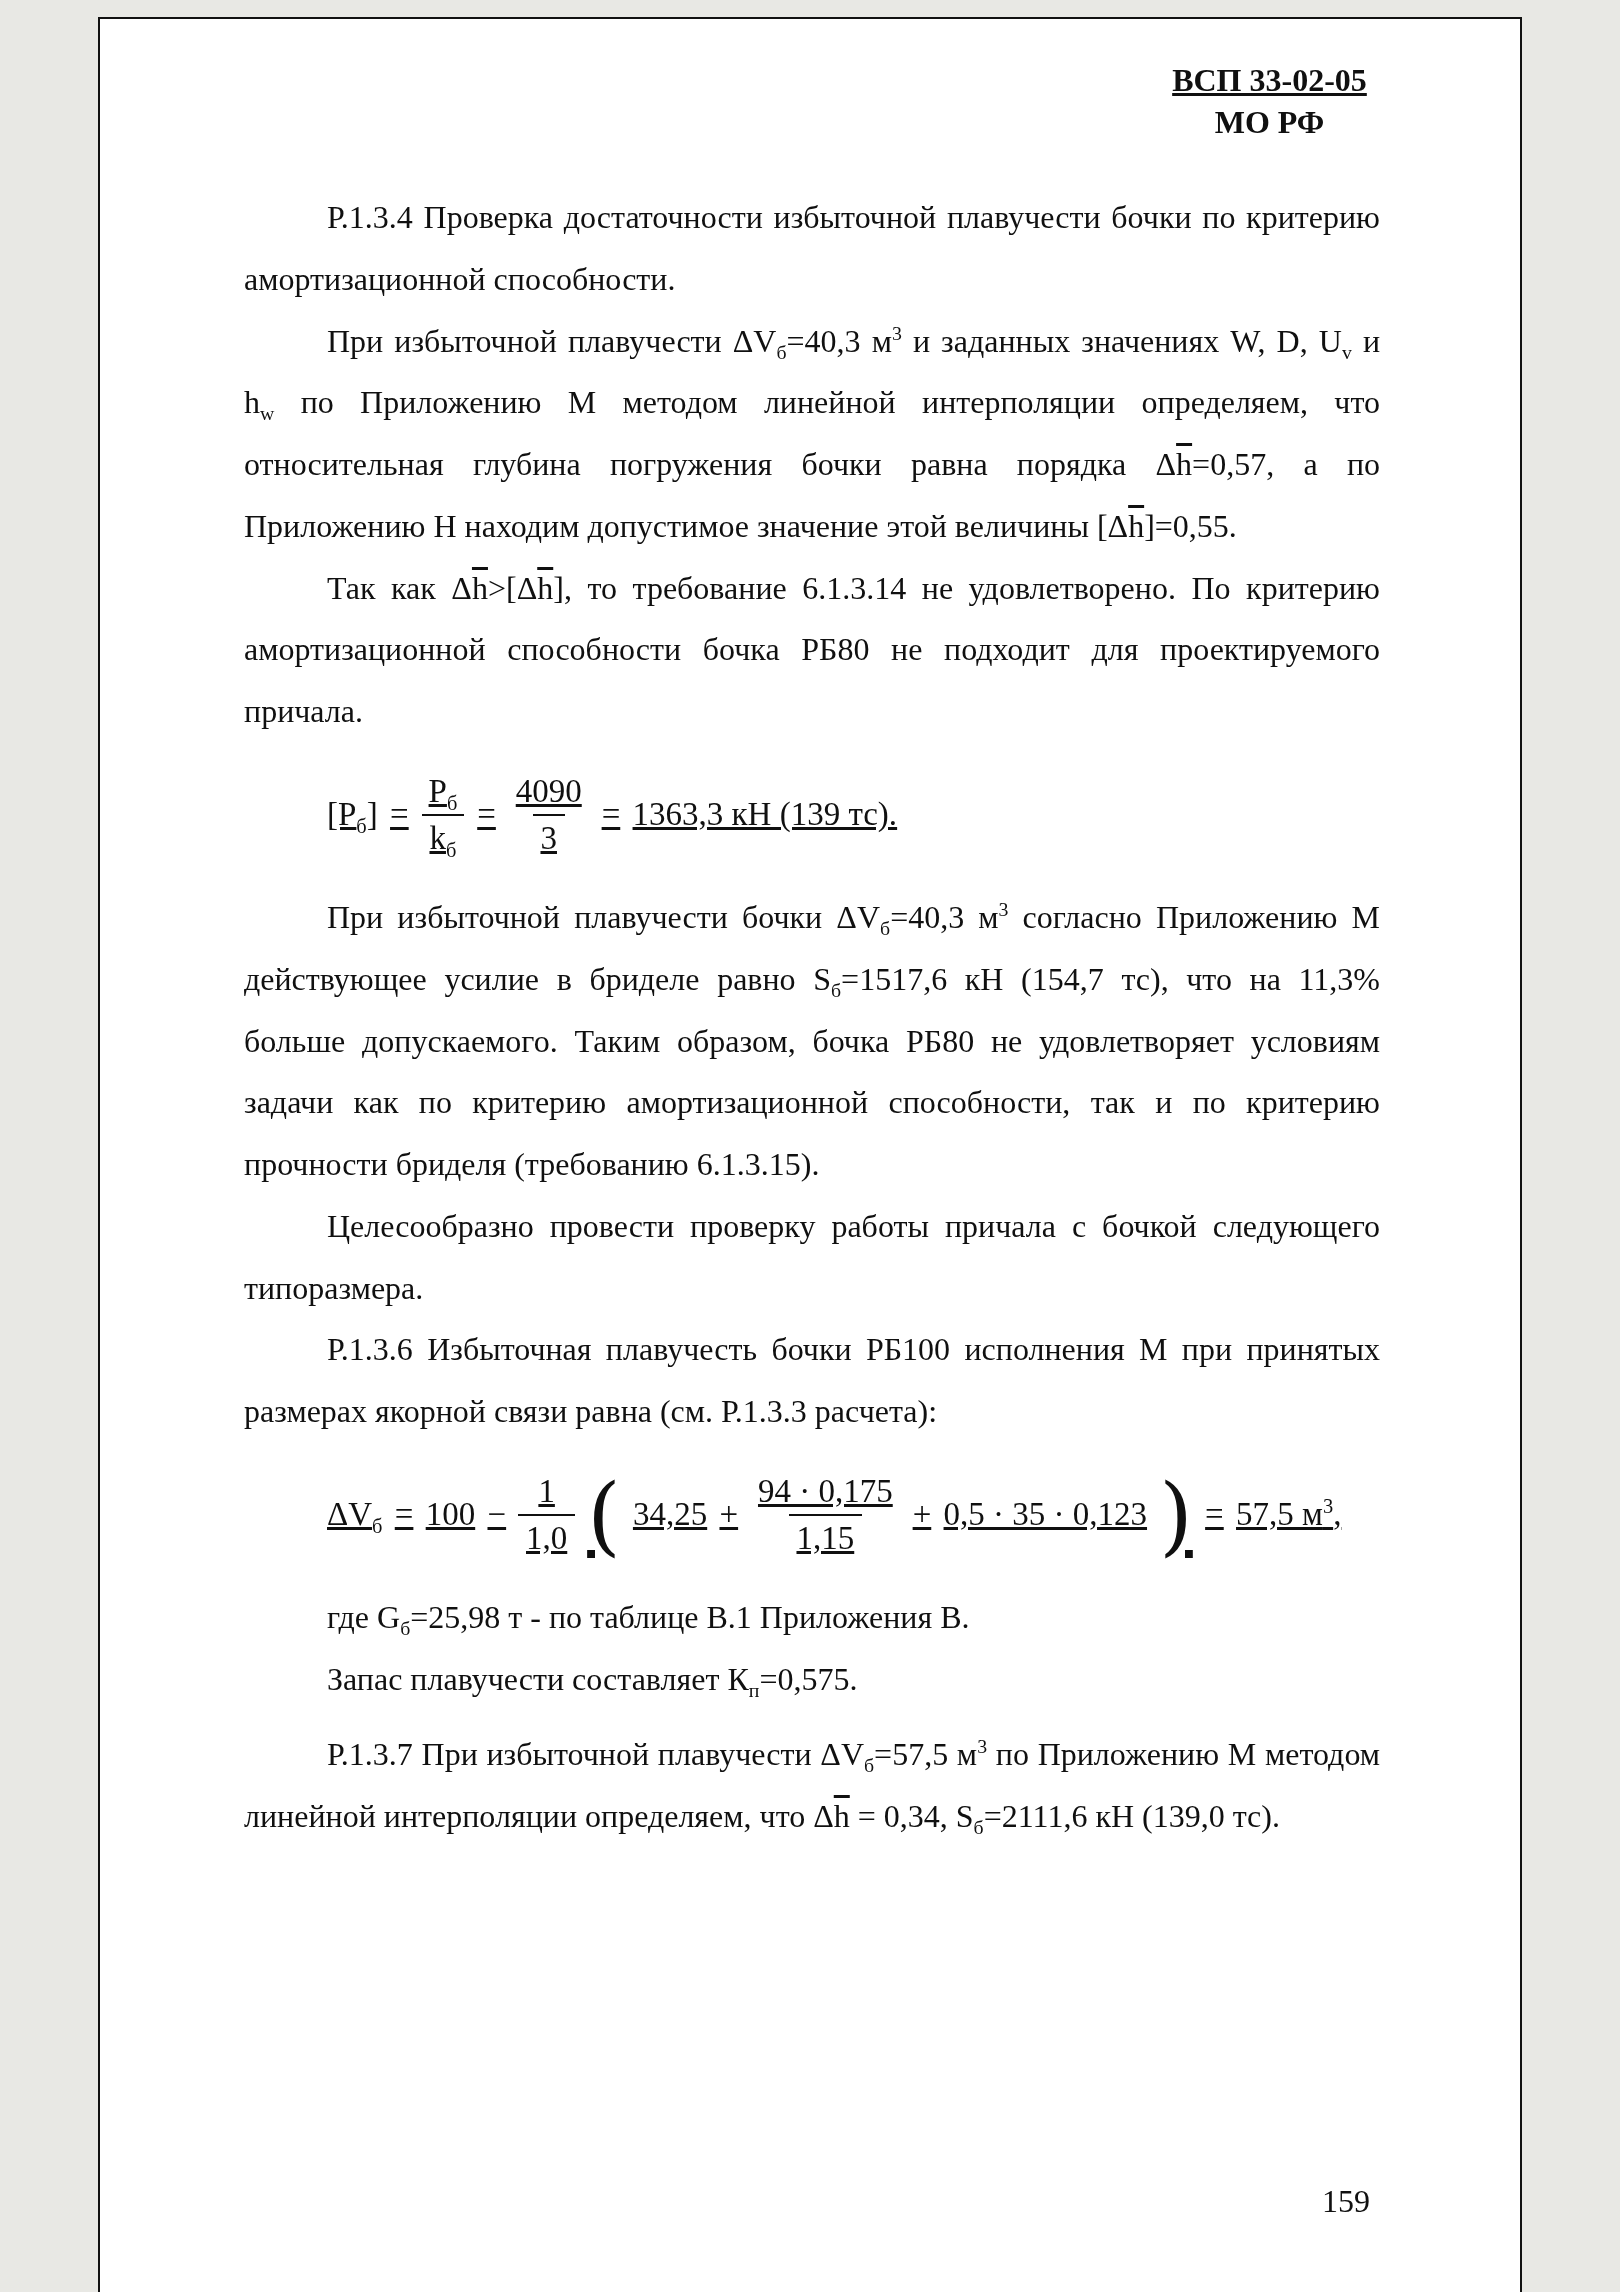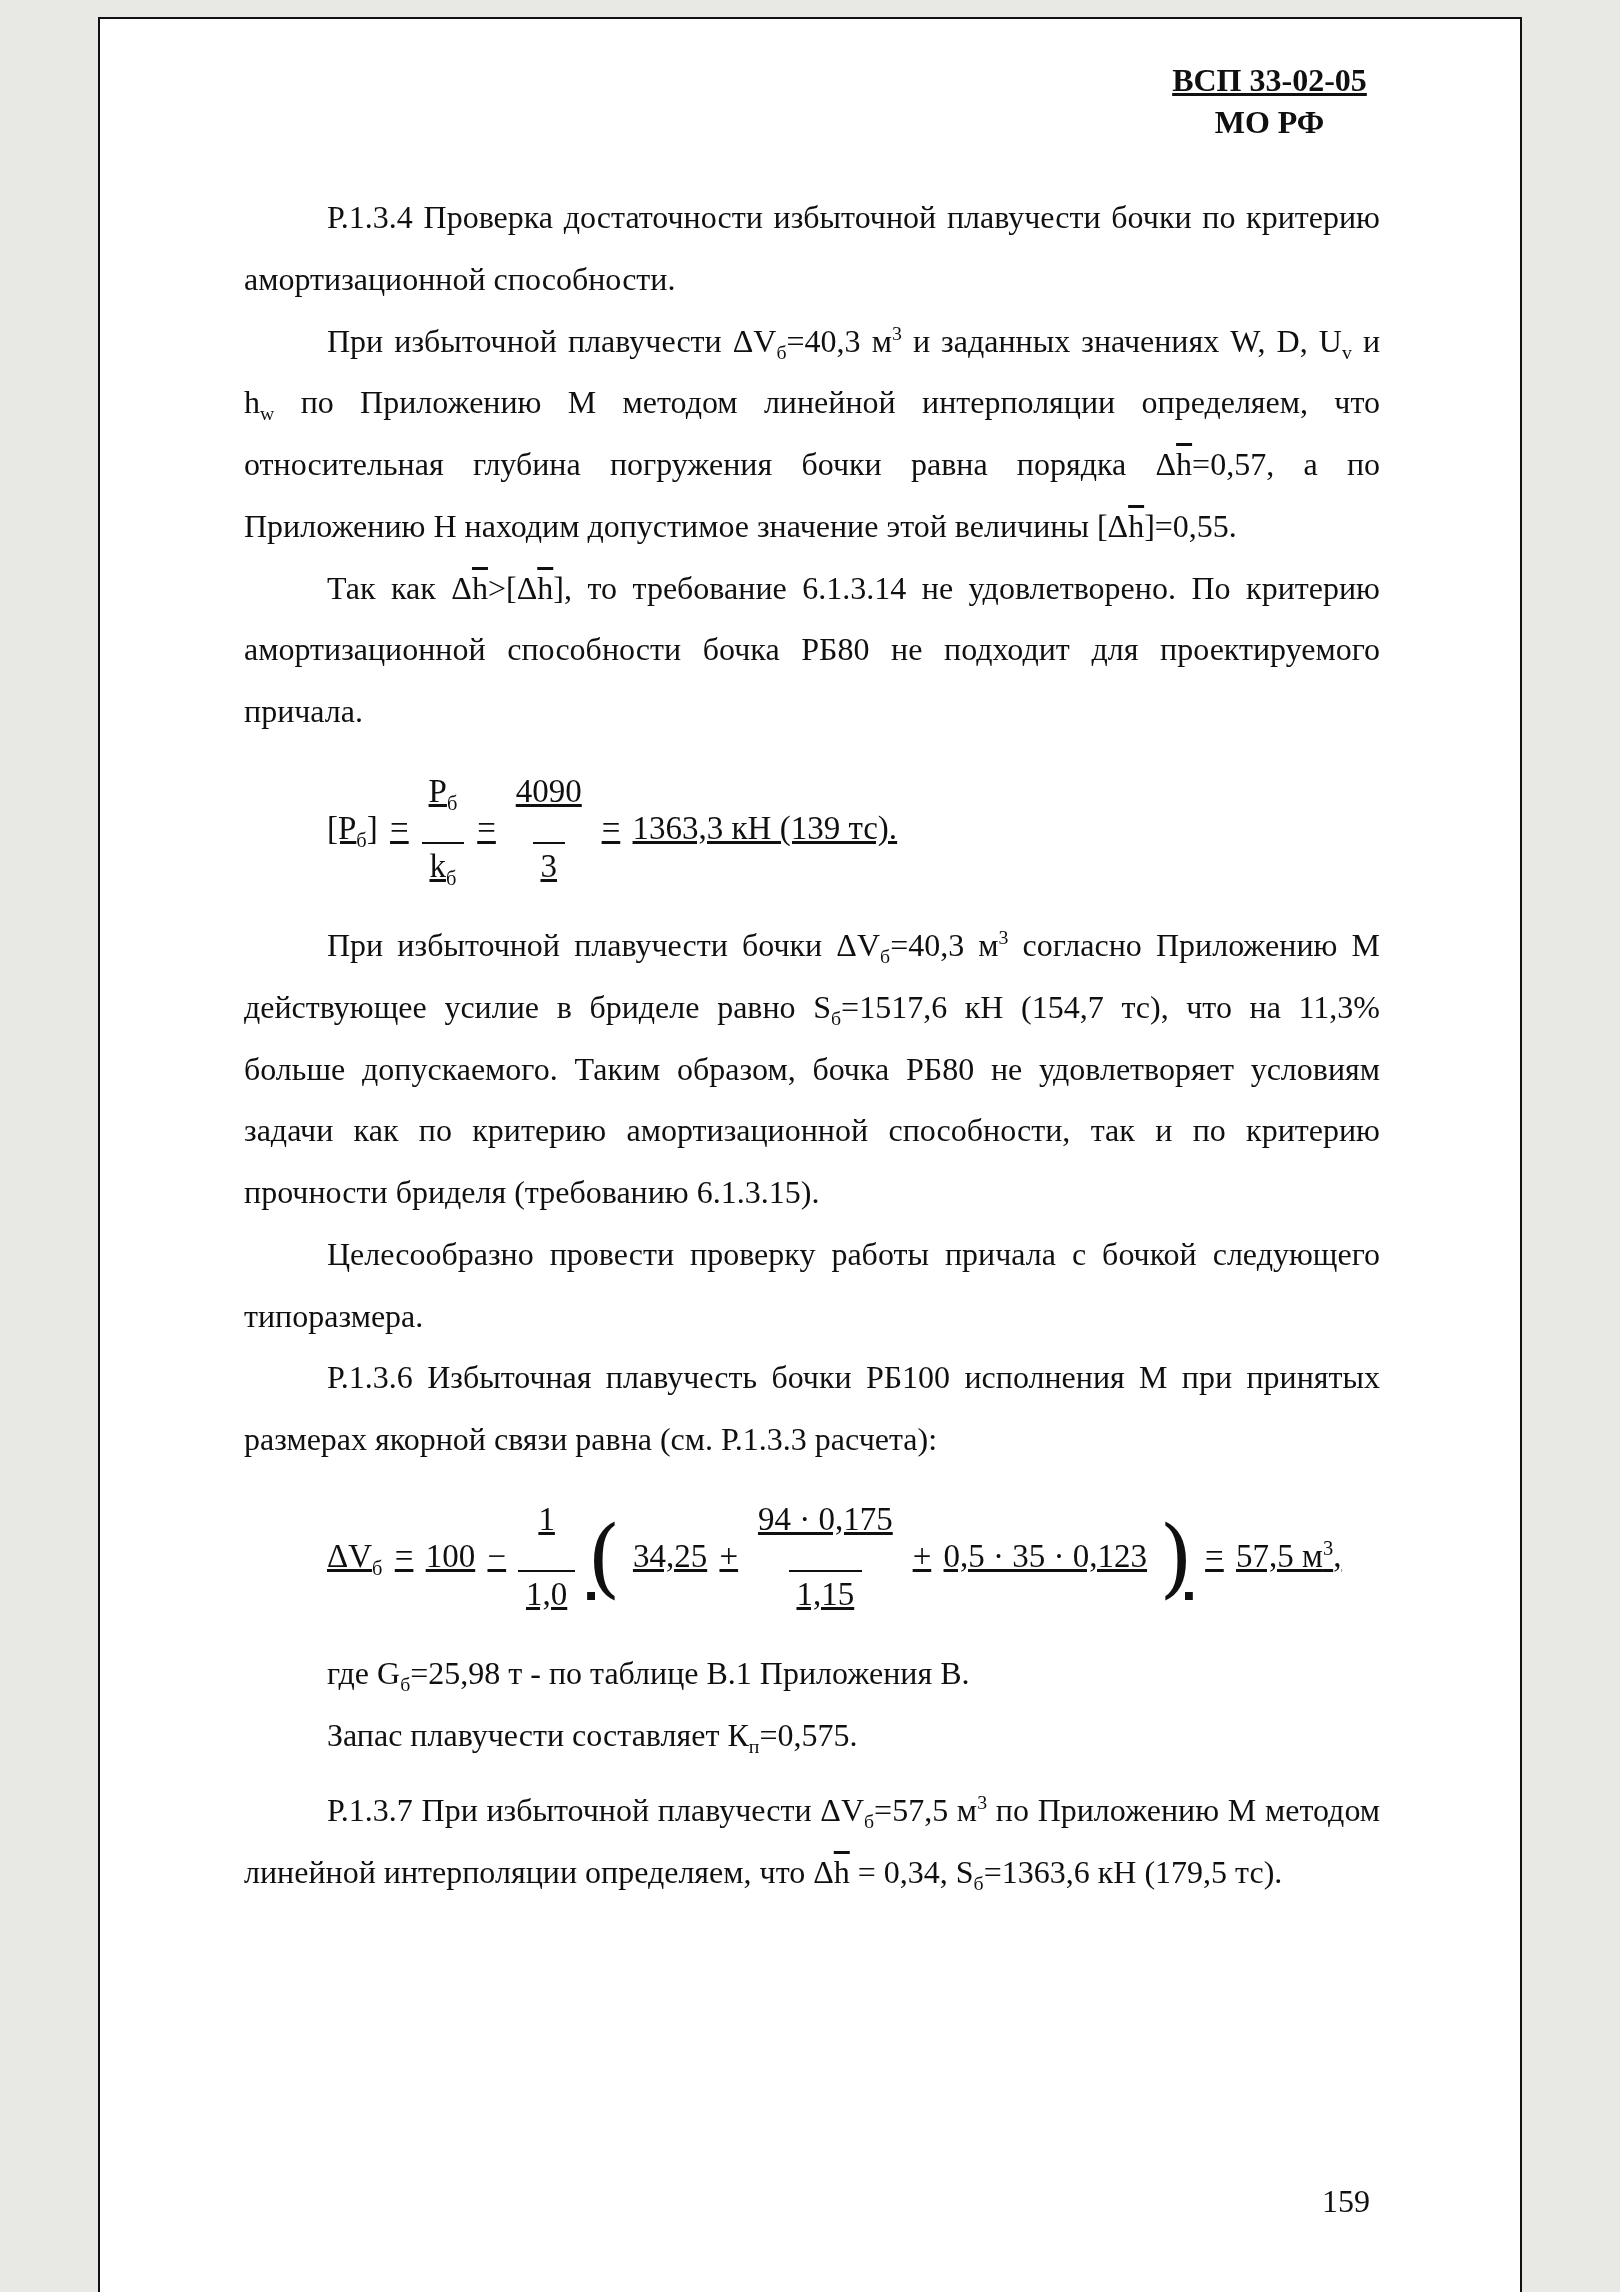--- a/index.html
+++ b/index.html
@@ -43,21 +43,20 @@
     font-size: 33px;
     line-height: 1.25;
     white-space: nowrap;
     text-decoration: underline;
   }
   .frac {
     display: inline-flex;
     flex-direction: column;
     align-items: center;
     text-align: center;
-    gap: 28px;
   }
   .frac .num { padding: 0 7.6px 1.9px 7.6px; }
   .frac .den { border-top: 2.8px solid #101010; padding: 1.9px 7.6px 0 7.6px; }
   .paren {
     font-size: 260%;
     font-weight: 400;
     line-height: 0.85;
     font-family: "DejaVu Serif", serif;
   }
   .pagenum {
@@ -126,18 +125,18 @@
     <span>0,5 · 35 · 0,123</span>
     <span class="paren">)</span>
     <span>=</span>
     <span><span>57,5 м</span><sup>3</sup><span>,</span></span>
   </div>
 
   <p class="para"><span>где G</span><sub>б</sub><span>=25,98 т - по таблице В.1 Приложения В.</span></p>
 
   <p class="para"><span>Запас плавучести составляет К</span><sub>п</sub><span>=0,575.</span></p>
 
-  <p class="para gap-top"><span>Р.1.3.7 При избыточной плавучести ΔV</span><sub>б</sub><span>=57,5 м</span><sup>3</sup><span> по Приложению М методом линейной интерполяции определяем, что Δ</span><span class="ovl">h</span><span> = 0,34, S</span><sub>б</sub><span>=1363,6 кН (179,5 тс).</span></p>
+  <p class="para gap-top"><span>Р.1.3.7 При избыточной плавучести ΔV</span><sub>б</sub><span>=57,5 м</span><sup>3</sup><span> по Приложению М методом линейной интерполяции определяем, что Δ</span><span class="ovl">h</span><span> = 0,34, S</span><sub>б</sub><span>=2111,6 кН (139,0 тс).</span></p>
 
   <div class="pagenum">159</div>
 
 </div>
 
 
 </body></html>

